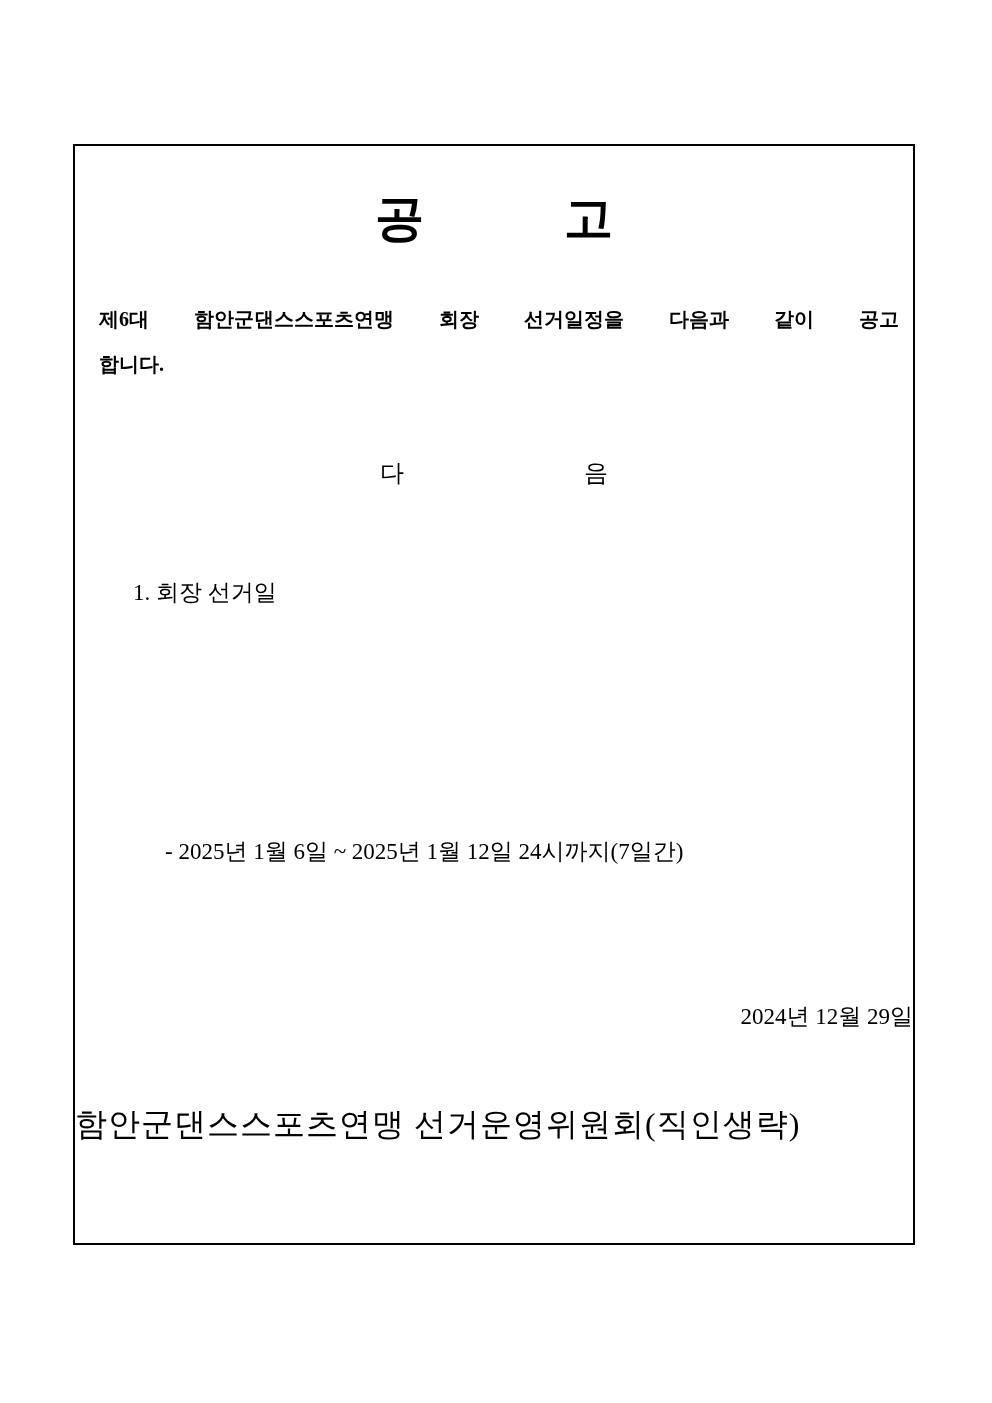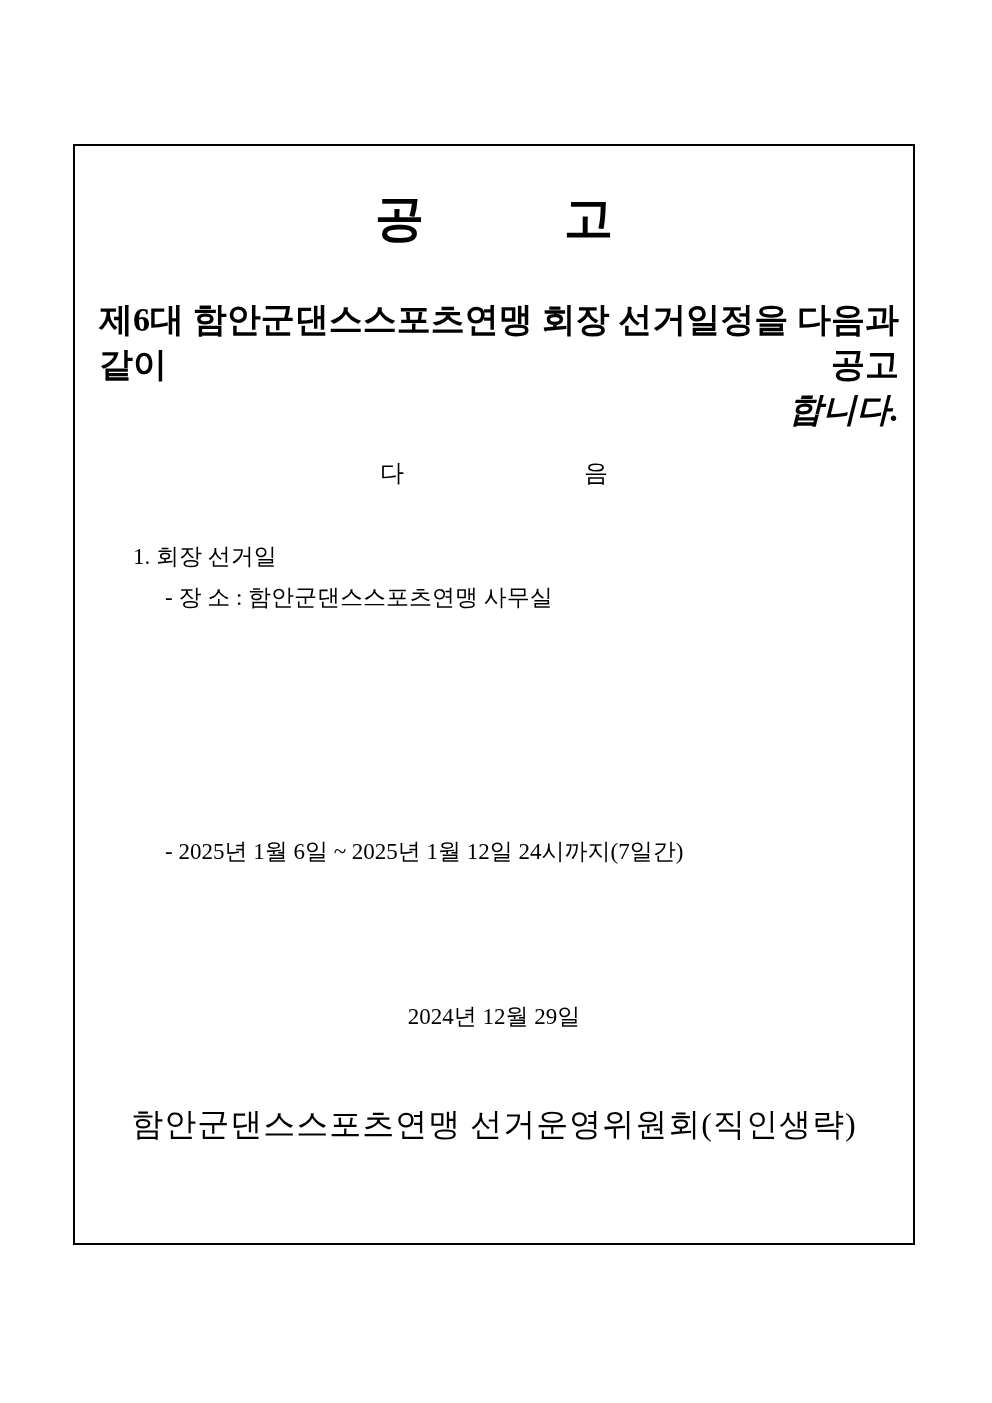--- a/index.html
+++ b/index.html
@@ -37,31 +37,30 @@
     column-gap: 140px;
     font-size: 49px;
     line-height: 52px;
     font-weight: bold;
   }
   
   .intro-block {
     top: 151px;
     left: 24px;
     right: 14px;
-    font-size: 34px;
+    font-size: 20px;
     line-height: 45px;
     font-weight: bold;
   }
   .intro-line1 {
     text-align: justify;
     text-align-last: justify;
   }
   .intro-line2 {
-    text-align: right;
-    font-style: italic;
+    text-align: left;
   }
   
   .daum-block {
     top: 312px;
     display: flex;
     justify-content: center;
     column-gap: 180px;
     font-size: 24px;
     line-height: 30px;
   }
@@ -70,36 +69,36 @@
     left: 58px;
     right: 20px;
     font-size: 23px;
     line-height: 41px;
   }
   .section-1 { top: 390px; }
   .section-2 { top: 545px; }
   .section-3 { top: 685px; }
   .section-heading {
     white-space: nowrap;
+    margin-top: 36px;
   }
   .section-item {
     padding-left: 32px;
     white-space: nowrap;
   }
   
   .date-block {
     top: 856px;
-    text-align: center;
+    text-align: right;
     font-size: 23px;
     line-height: 30px;
   }
   
   .issuer-block {
     top: 954px;
-    text-align: center;
     font-size: 32px;
     line-height: 48px;
     letter-spacing: 1px;
     white-space: nowrap;
   }
 </style>
 </head>
 <body>
 
 <div class="sheet">
@@ -114,21 +113,20 @@
     <div class="intro-line2">합니다.</div>
   </div>
 
   <div class="block daum-block">
     <span>다</span>
     <span>음</span>
   </div>
 
   <div class="block section section-1">
     <div class="section-heading">1. 회장 선거일</div>
-    <div class="section-item">- 장 소 : 함안군댄스스포츠연맹 사무실</div>
   </div>
 
 
   <div class="block section section-3">
     <div class="section-item">- 2025년 1월 6일 ~ 2025년 1월 12일 24시까지(7일간)</div>
   </div>
 
   <div class="block date-block">2024년 12월 29일</div>
 
   <div class="block issuer-block">함안군댄스스포츠연맹 선거운영위원회(직인생략)</div>

